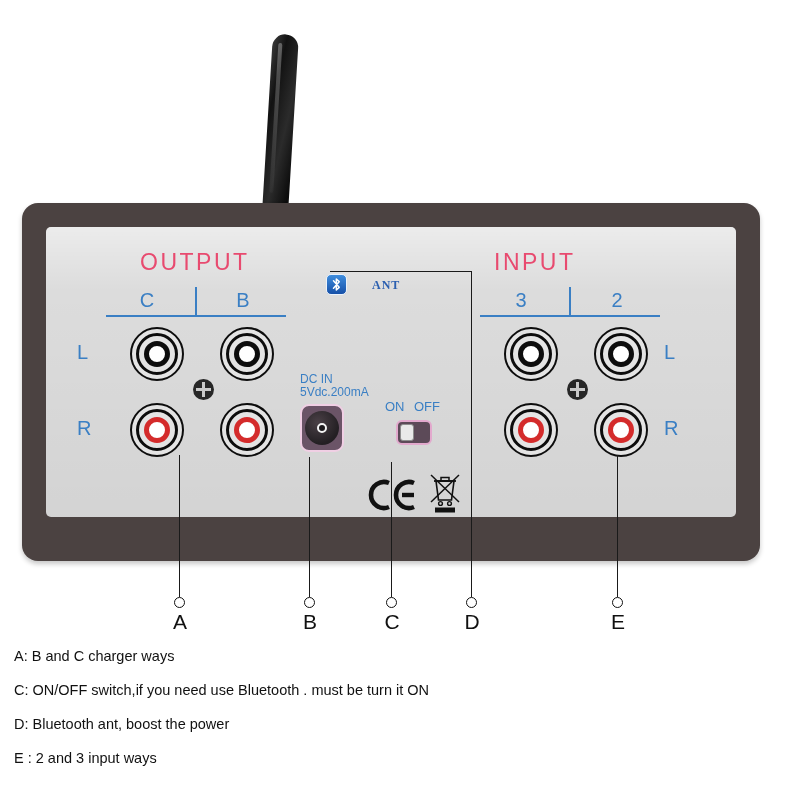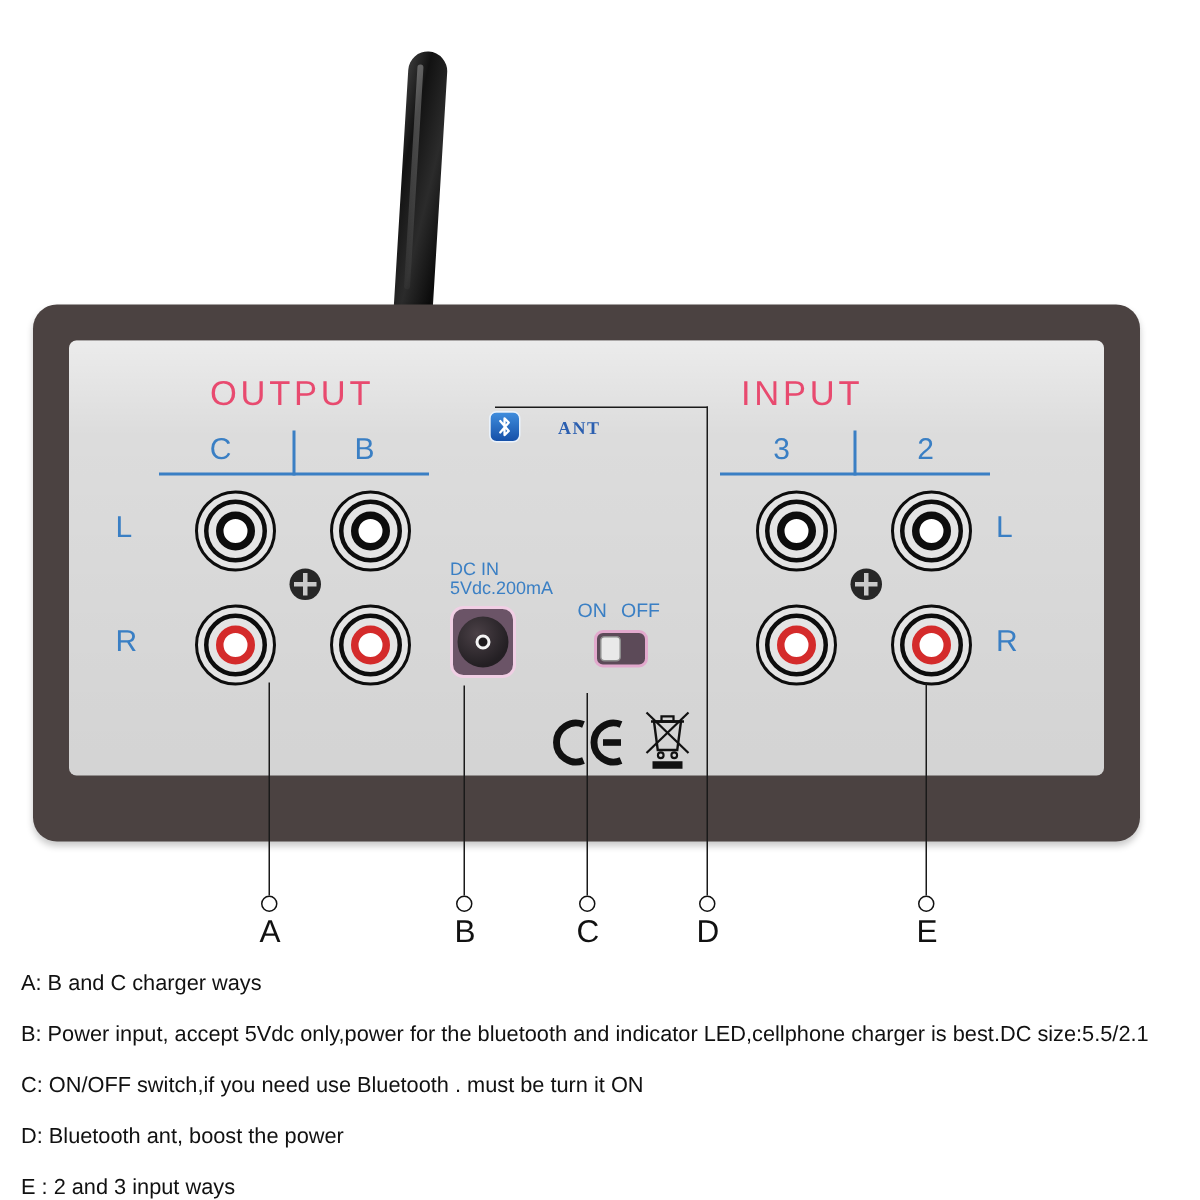--- a/index.html
+++ b/index.html
@@ -462,19 +462,18 @@
   <div class="co-dot" style="left:612px; top:597px;"></div>
 
   <div class="co-letter" style="left:168px; top:610px;">A</div>
   <div class="co-letter" style="left:298px; top:610px;">B</div>
   <div class="co-letter" style="left:380px; top:610px;">C</div>
   <div class="co-letter" style="left:460px; top:610px;">D</div>
   <div class="co-letter" style="left:606px; top:610px;">E</div>
 
   <div class="legend">
     <div class="legend-row">A: B and C charger ways</div>
-    <div class="legend-row">B: Power input, accept 5Vdc only,power for the bluetooth and indicator LED,cellphone charger is best.DC size:5.5/2.1</div>
     <div class="legend-row">C: ON/OFF switch,if you need use Bluetooth . must be turn it ON</div>
     <div class="legend-row">D: Bluetooth ant, boost the power</div>
     <div class="legend-row">E : 2 and 3 input ways</div>
   </div>
 
 </div>
 
 </body></html>

